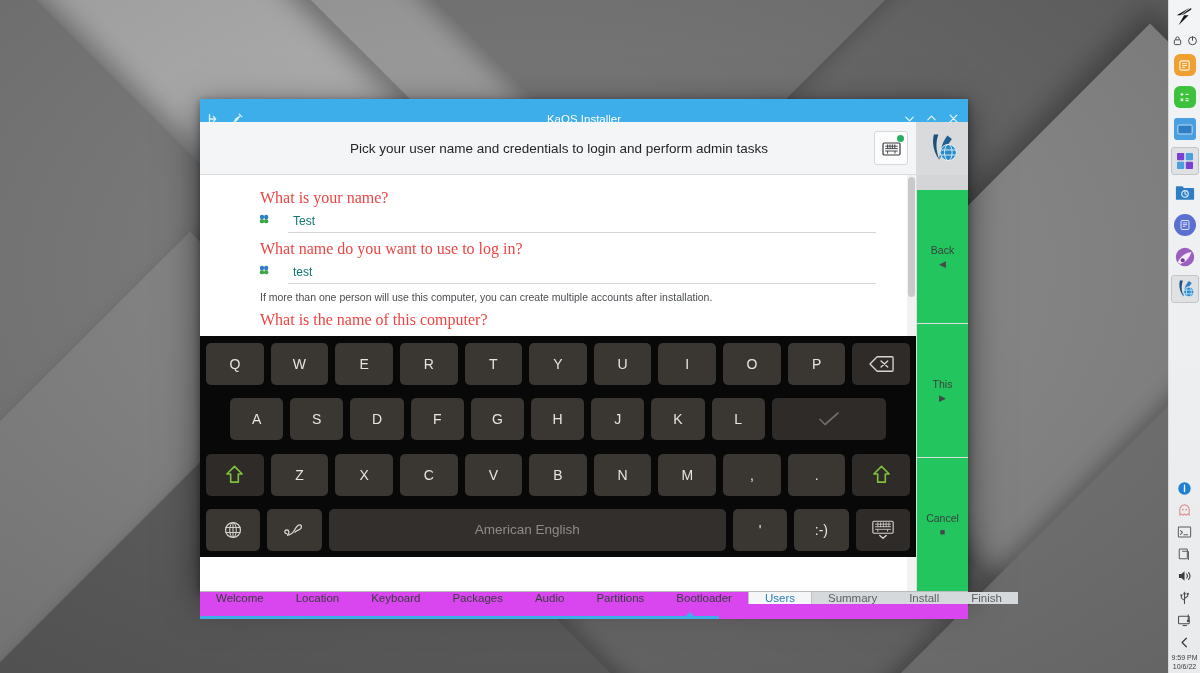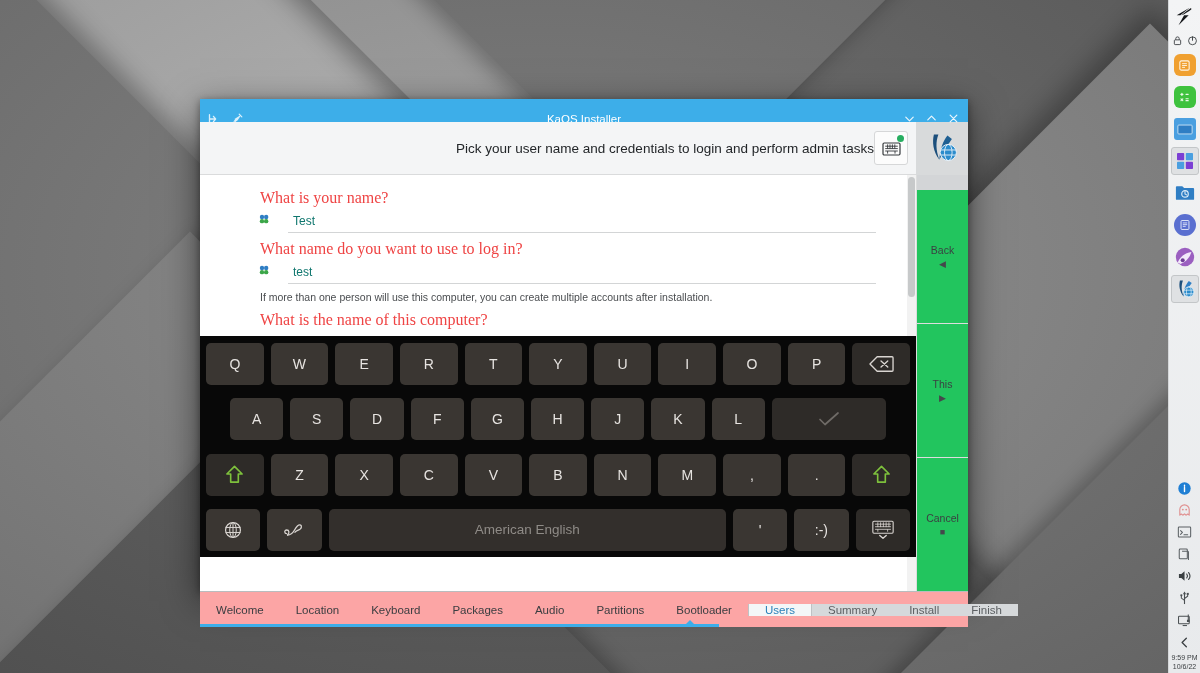--- a/index.html
+++ b/index.html
@@ -91,21 +91,21 @@
 
   
   .wiz-head {
     height: 53px;
     background: #f4f5f6;
     display: flex; align-items: center;
     border-bottom: 1px solid #dadbdc;
     position: relative;
   }
   .wiz-head-title {
-    flex: 1; text-align: right;
+    flex: 1; text-align: center;
     font-size: 13.5px; color: #232629;
     padding-left: 44px;
   }
   .kbd-toggle {
     width: 34px; height: 34px;
     background: #fcfcfc;
     border: 1px solid #d6d7d8;
     border-radius: 3px;
     margin-right: 8px;
     display: flex; align-items: center; justify-content: center;
@@ -216,23 +216,23 @@
     gap: 4px;
     font-size: 10.5px; color: #3b3f42;
     border-bottom: 1px solid #dcdddd;
     cursor: pointer;
   }
   .navbtn:last-child { border-bottom: none; }
   .navglyph { font-size: 9px; line-height: 1; color: #44484b; }
 
   
   .tabbar {
-    height: 36px;
-    background: #fca5a5;
-    display: flex; align-items: center;
+    height: 28px;
+    background: #d946ef;
+    display: flex; align-items: flex-start;
     position: relative;
     border-top: 1px solid #b9bcbe;
   }
   .tab {
     padding: 0 16px;
     display: flex; align-items: center;
     font-size: 11.5px; color: #3a3d40;
     cursor: pointer;
     position: relative;
   }

